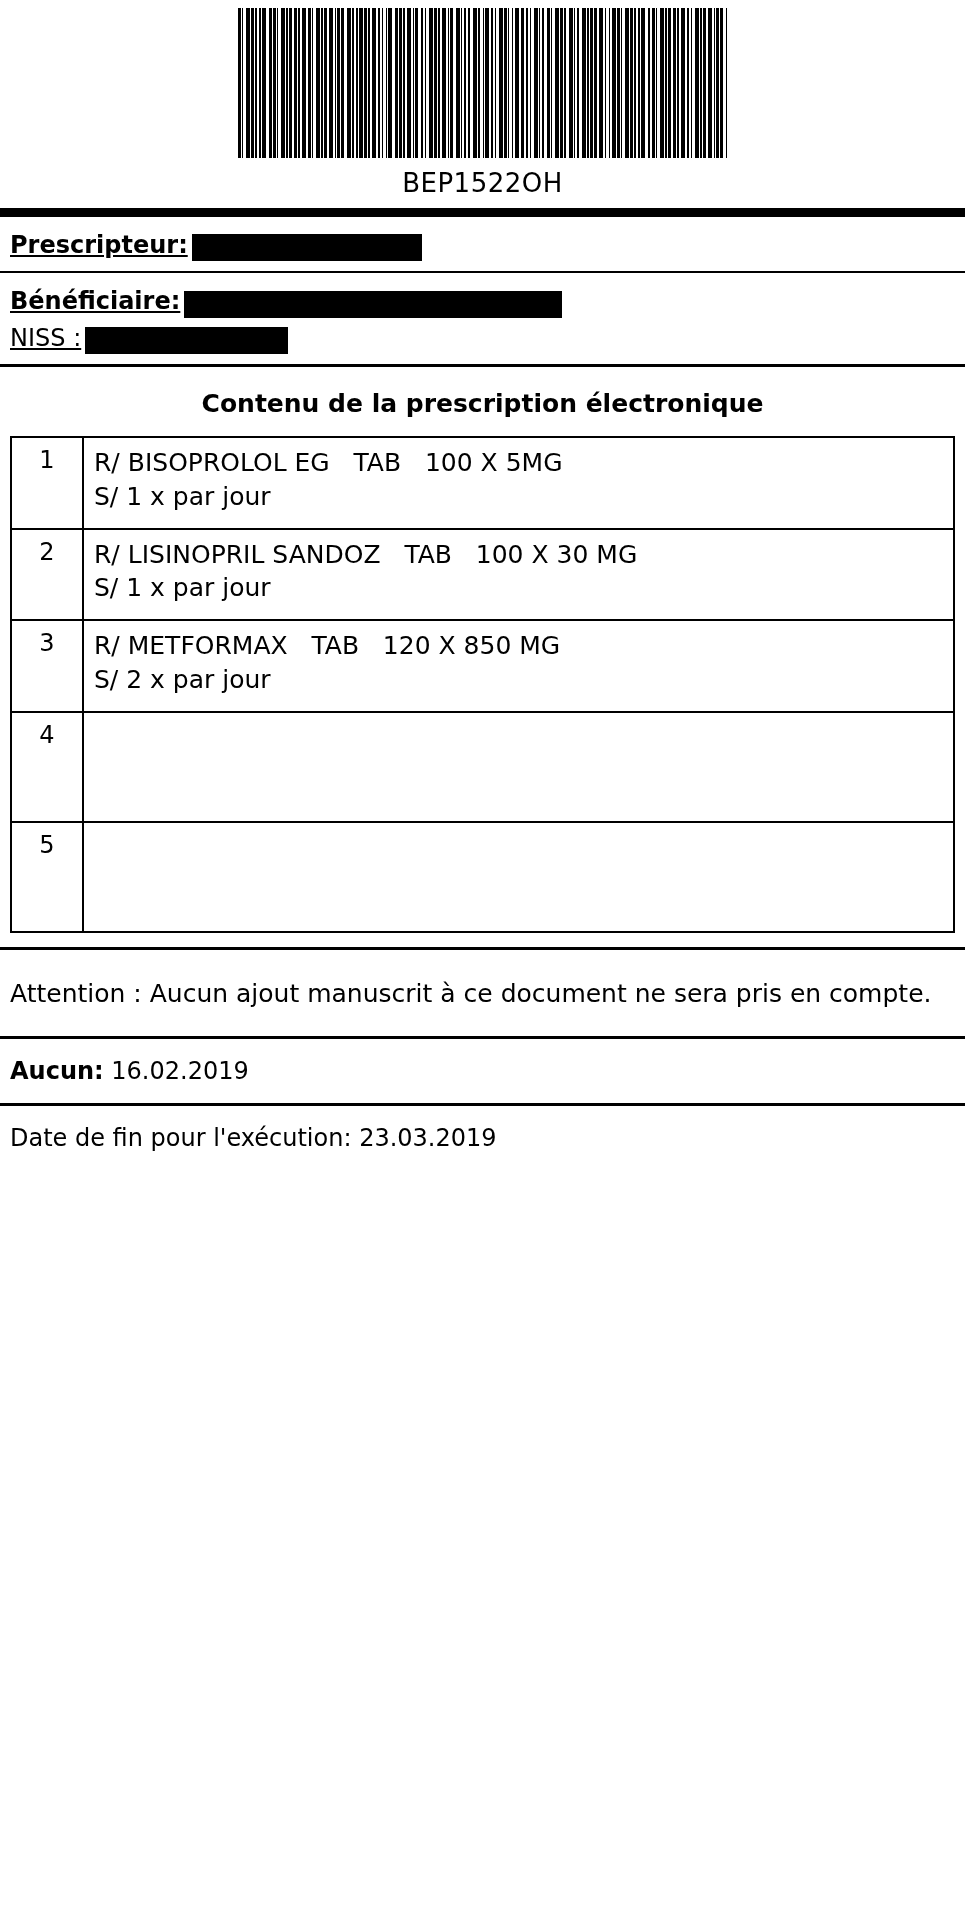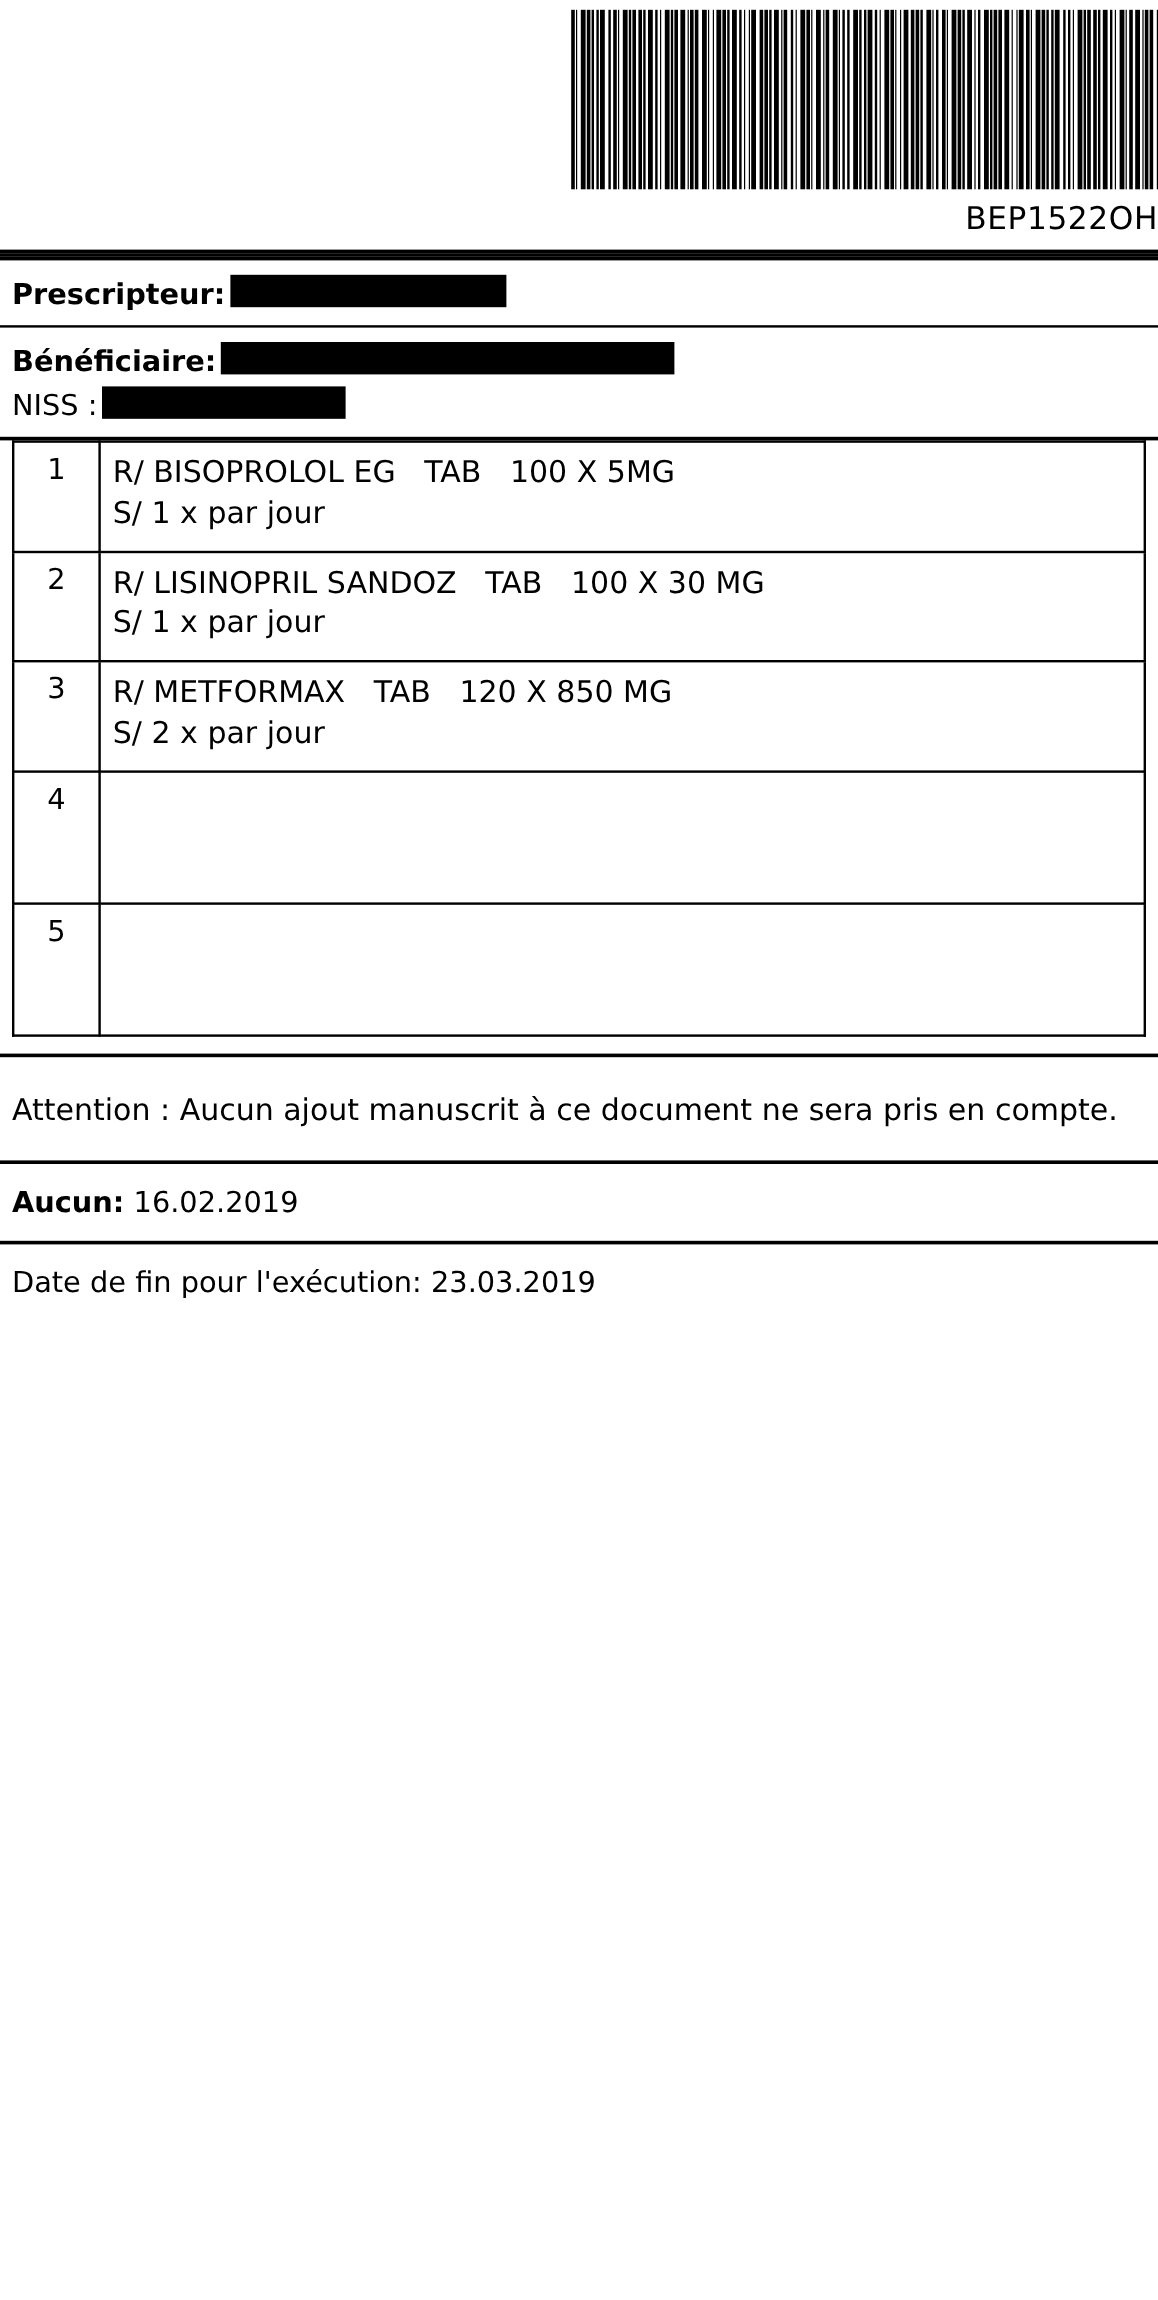--- a/index.html
+++ b/index.html
@@ -14,21 +14,21 @@
   }
   .page {
     width: 965px;
     box-sizing: border-box;
     position: relative;
   }
 
   
   .barcode-block {
     padding-top: 8px;
-    text-align: right;
+    text-align: center;
   }
   .barcode {
     display: inline-block;
     height: 150px;
     width: 490px;
     overflow: hidden;
     white-space: nowrap;
     font-size: 0;
     line-height: 0;
   }
@@ -73,24 +73,25 @@
     text-align: justify;
     padding: 26px 10px 26px 10px;
   }
 
   
   .ident {
     padding: 10px 10px 8px 10px;
   }
   .ident-row {
     display: flex;
-    align-items: flex-start;
+    align-items: flex-end;
     font-size: 24px;
     line-height: 1.35;
     padding: 2px 0;
+    text-decoration: underline;
   }
   .ident-label {
     white-space: pre;
   }
   .ident-label.bold { font-weight: bold; }
   .redact {
     display: inline-block;
     background: #000;
     height: 27px;
     margin-left: 4px;
@@ -189,20 +190,21 @@
       <span class="redact r3"></span>
     </div>
     <div class="ident-row">
       <span class="ident-label">NISS :</span>
       <span class="redact r4"></span>
     </div>
   </div>
 
   <div class="rule"></div>
 
+  <div class="content-heading">Contenu de la prescription électronique</div>
 
   <table class="rx-table">
     <tbody>
       <tr>
         <td class="rx-num">1</td>
         <td>
           <div class="rx-line1">R/ BISOPROLOL EG   TAB   100 X 5MG</div>
           <div class="rx-line2">S/ 1 x par jour</div>
         </td>
       </tr>

